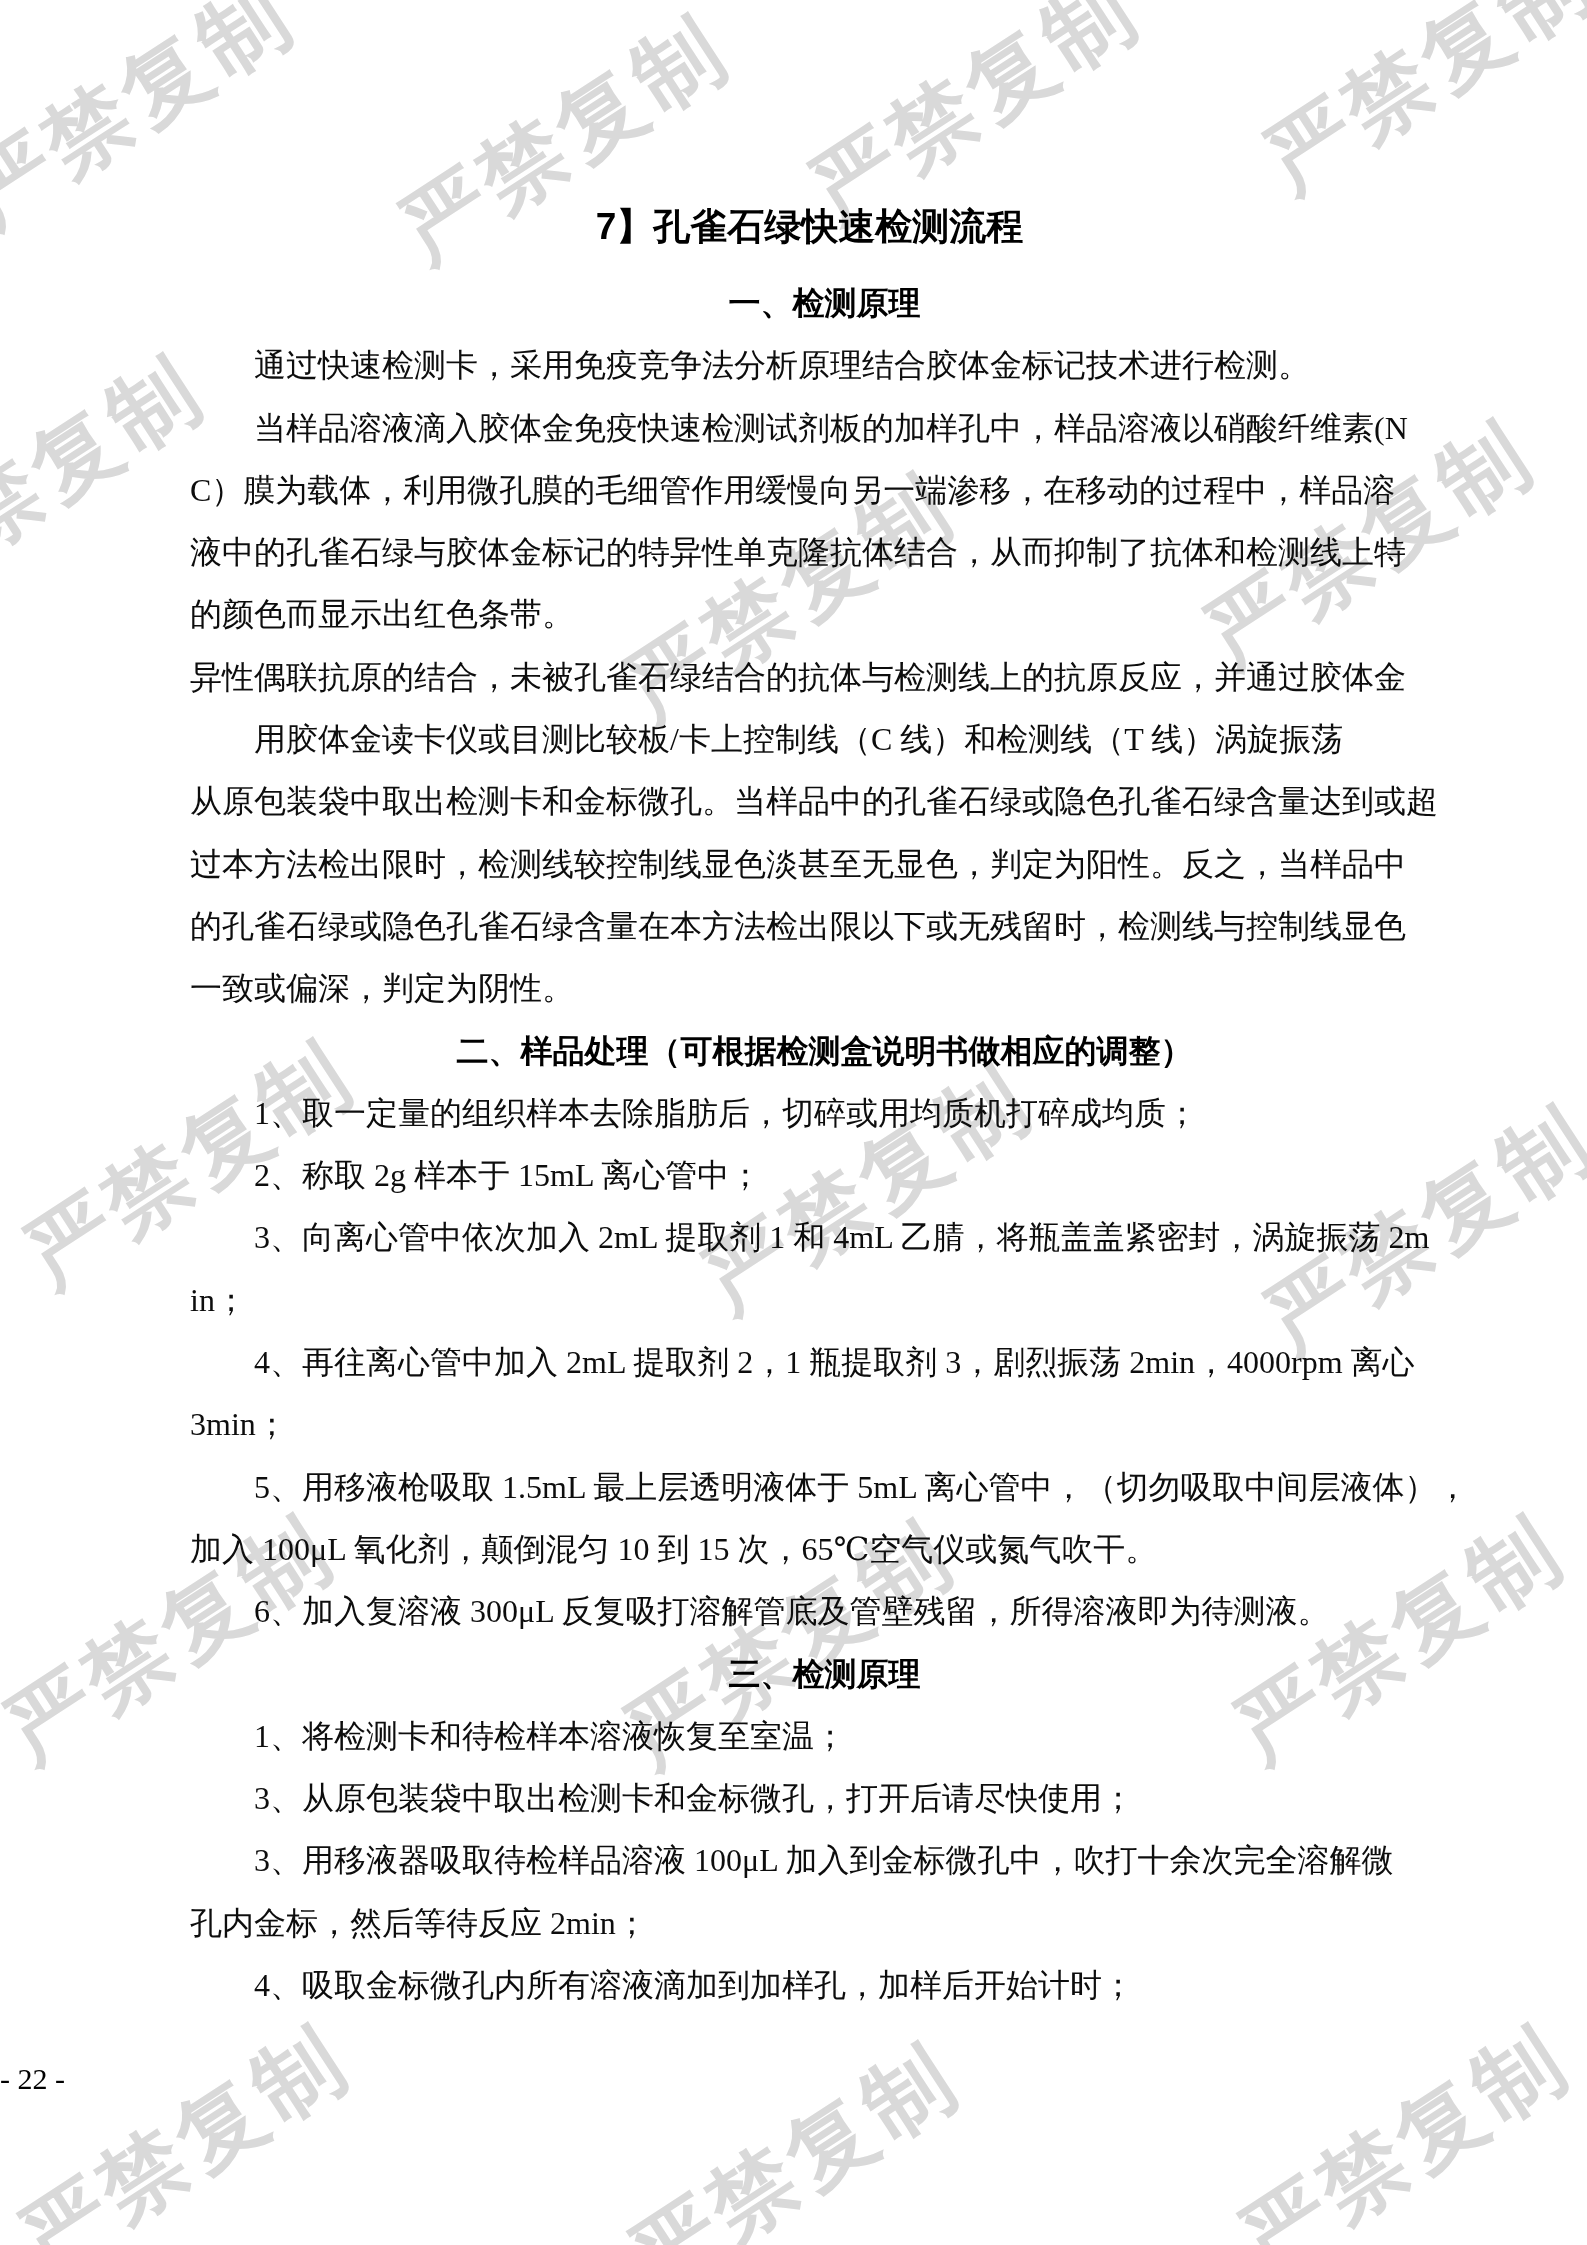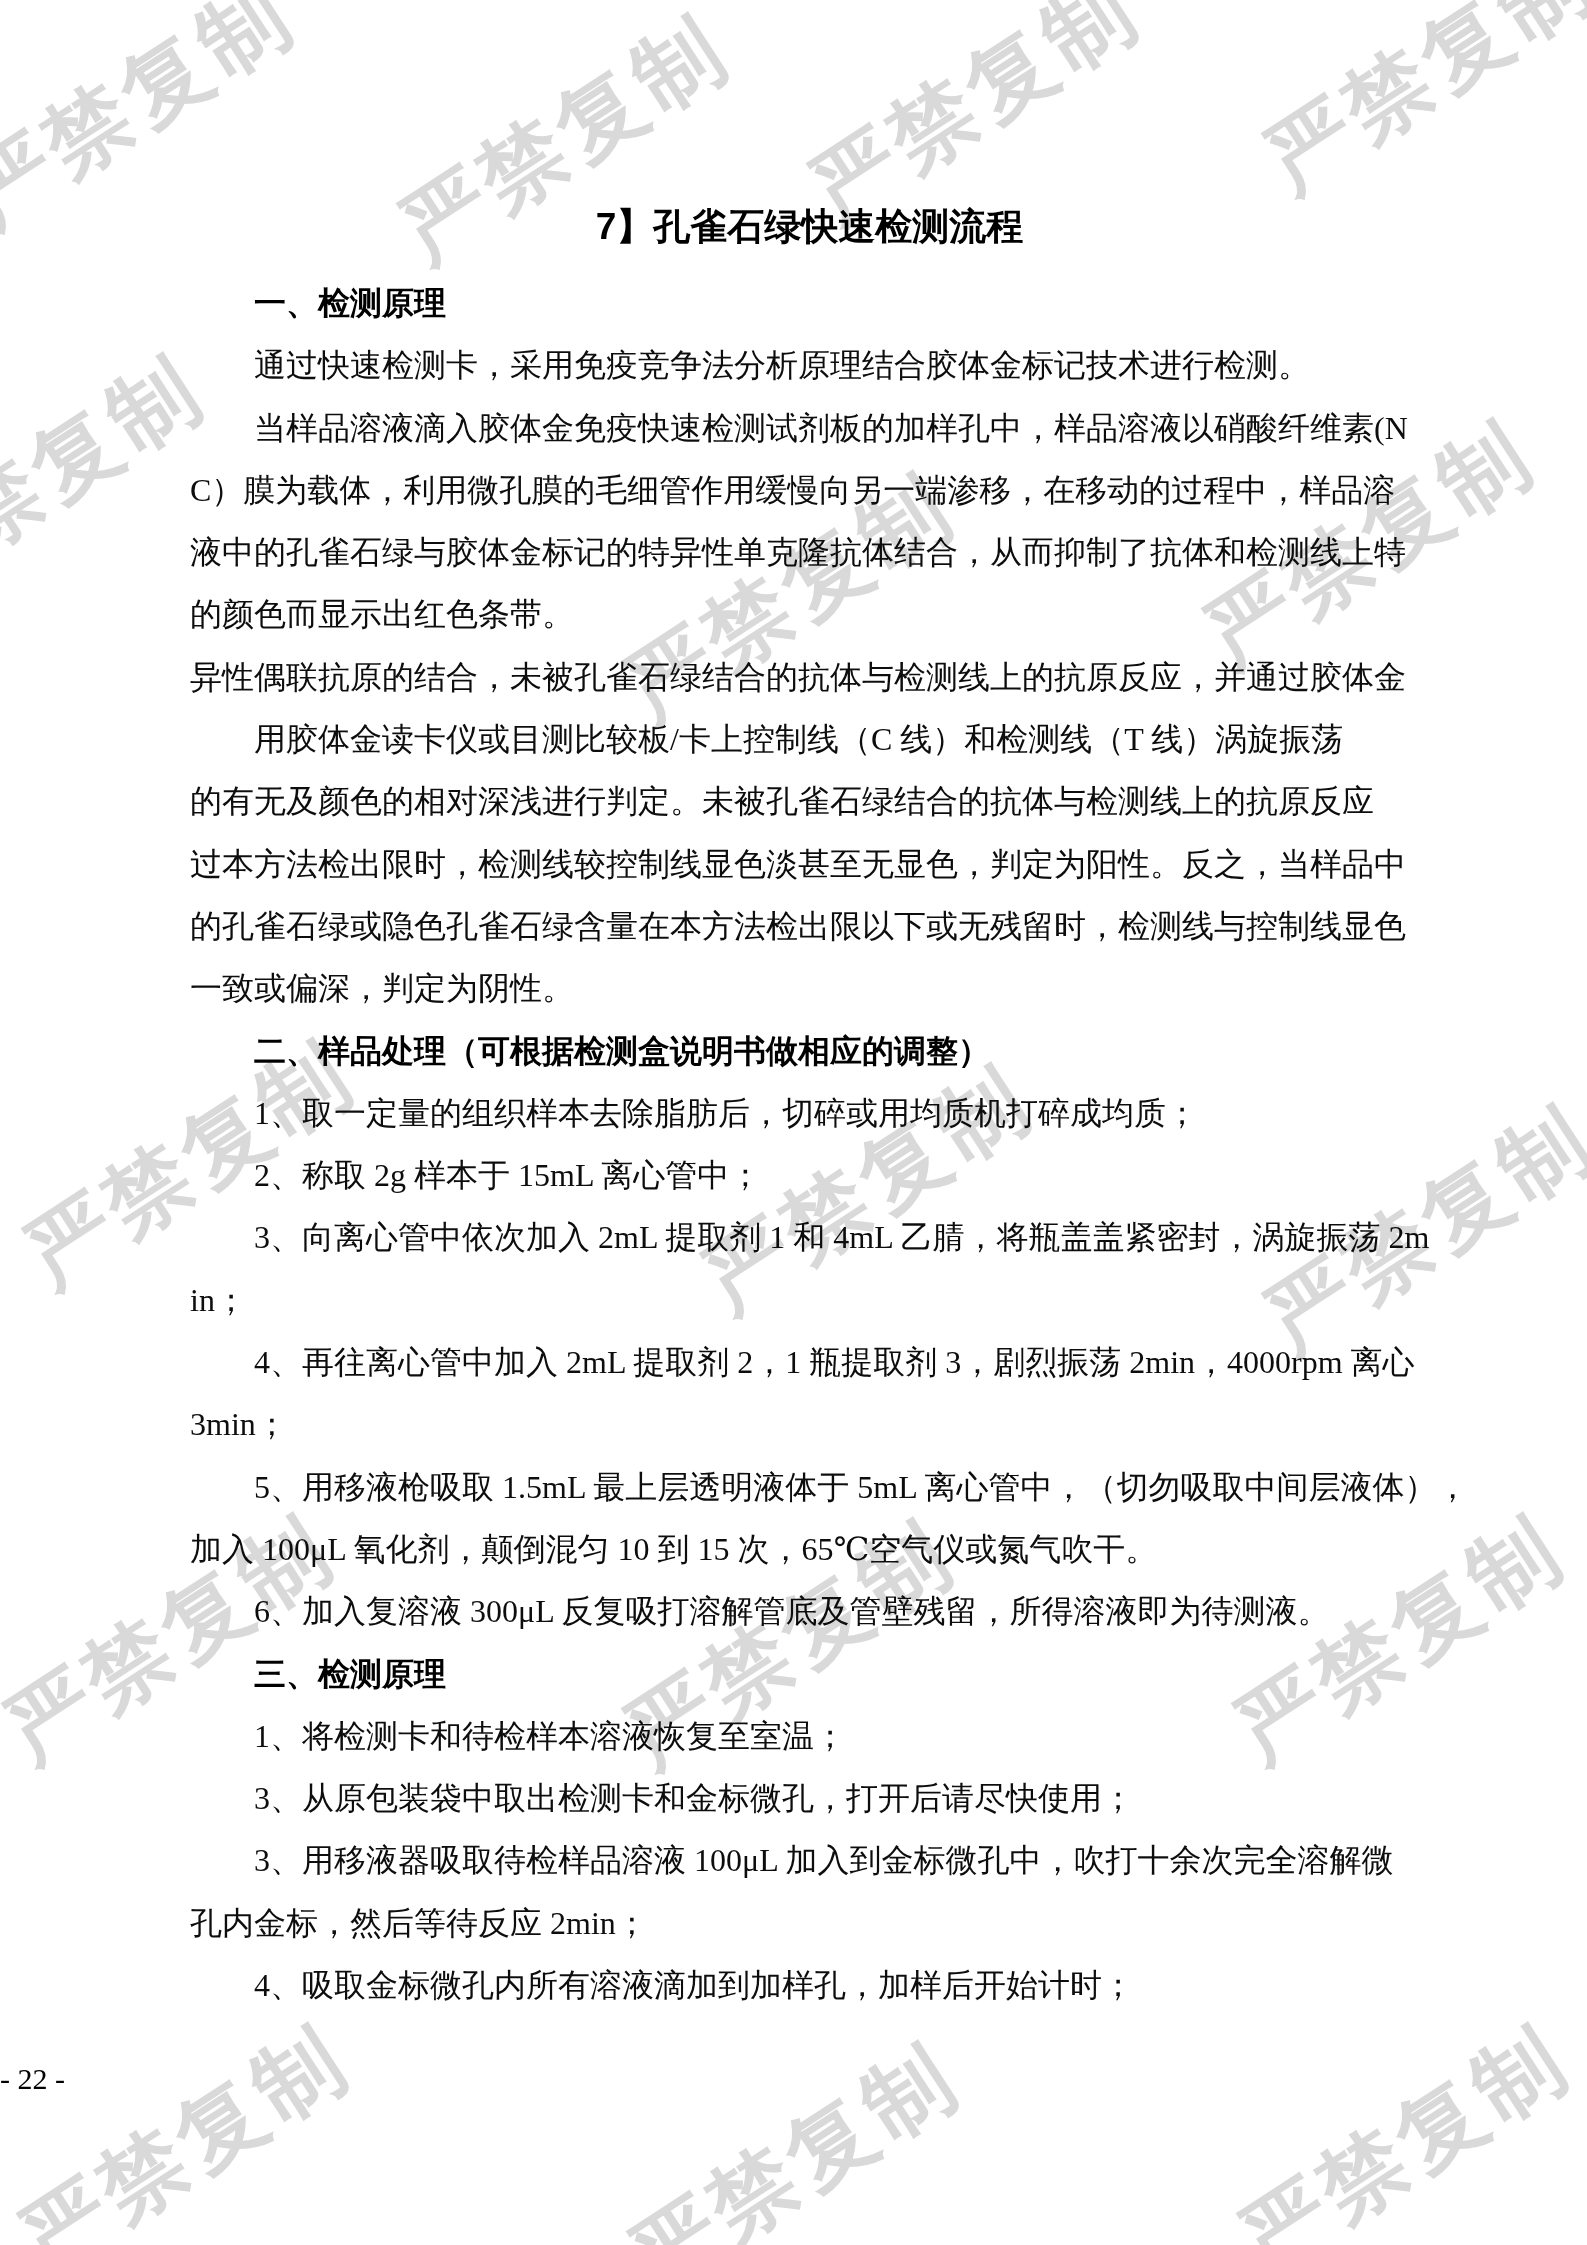--- a/index.html
+++ b/index.html
@@ -47,20 +47,21 @@
     line-height:62.3px;
     font-size:32px;
     white-space:nowrap;
   }
   .line.indent { padding-left:64px; }
   .line.heading {
     padding-left:64px;
     font-family:"Liberation Sans","DejaVu Sans",sans-serif;
     font-weight:700;
     color:#000;
+    text-align:center;
   }
   .page-num {
     position:absolute;
     top:2056px; left:0; width:100%;
     text-align:left;
     font-size:30px;
     line-height:46px;
     color:#000;
   }
 </style>
@@ -94,21 +95,21 @@
 
     <div class="lines">
       <div class="line heading">一、检测原理</div>
       <div class="line indent">通过快速检测卡，采用免疫竞争法分析原理结合胶体金标记技术进行检测。</div>
       <div class="line indent">当样品溶液滴入胶体金免疫快速检测试剂板的加样孔中，样品溶液以硝酸纤维素(N</div>
       <div class="line">C）膜为载体，利用微孔膜的毛细管作用缓慢向另一端渗移，在移动的过程中，样品溶</div>
       <div class="line">液中的孔雀石绿与胶体金标记的特异性单克隆抗体结合，从而抑制了抗体和检测线上特</div>
       <div class="line">的颜色而显示出红色条带。</div>
       <div class="line">异性偶联抗原的结合，未被孔雀石绿结合的抗体与检测线上的抗原反应，并通过胶体金</div>
       <div class="line indent">用胶体金读卡仪或目测比较板/卡上控制线（C 线）和检测线（T 线）涡旋振荡</div>
-      <div class="line">的有无及颜色的相对深浅进行判定。未被孔雀石绿结合的抗体与检测线上的抗原反应</div>
+      <div class="line">从原包装袋中取出检测卡和金标微孔。当样品中的孔雀石绿或隐色孔雀石绿含量达到或超</div>
       <div class="line">过本方法检出限时，检测线较控制线显色淡甚至无显色，判定为阳性。反之，当样品中</div>
       <div class="line">的孔雀石绿或隐色孔雀石绿含量在本方法检出限以下或无残留时，检测线与控制线显色</div>
       <div class="line">一致或偏深，判定为阴性。</div>
       <div class="line heading">二、样品处理（可根据检测盒说明书做相应的调整）</div>
       <div class="line indent">1、取一定量的组织样本去除脂肪后，切碎或用均质机打碎成均质；</div>
       <div class="line indent">2、称取 2g 样本于 15mL 离心管中；</div>
       <div class="line indent">3、向离心管中依次加入 2mL 提取剂 1 和 4mL 乙腈，将瓶盖盖紧密封，涡旋振荡 2m</div>
       <div class="line">in；</div>
       <div class="line indent">4、再往离心管中加入 2mL 提取剂 2，1 瓶提取剂 3，剧烈振荡 2min，4000rpm 离心</div>
       <div class="line">3min；</div>

